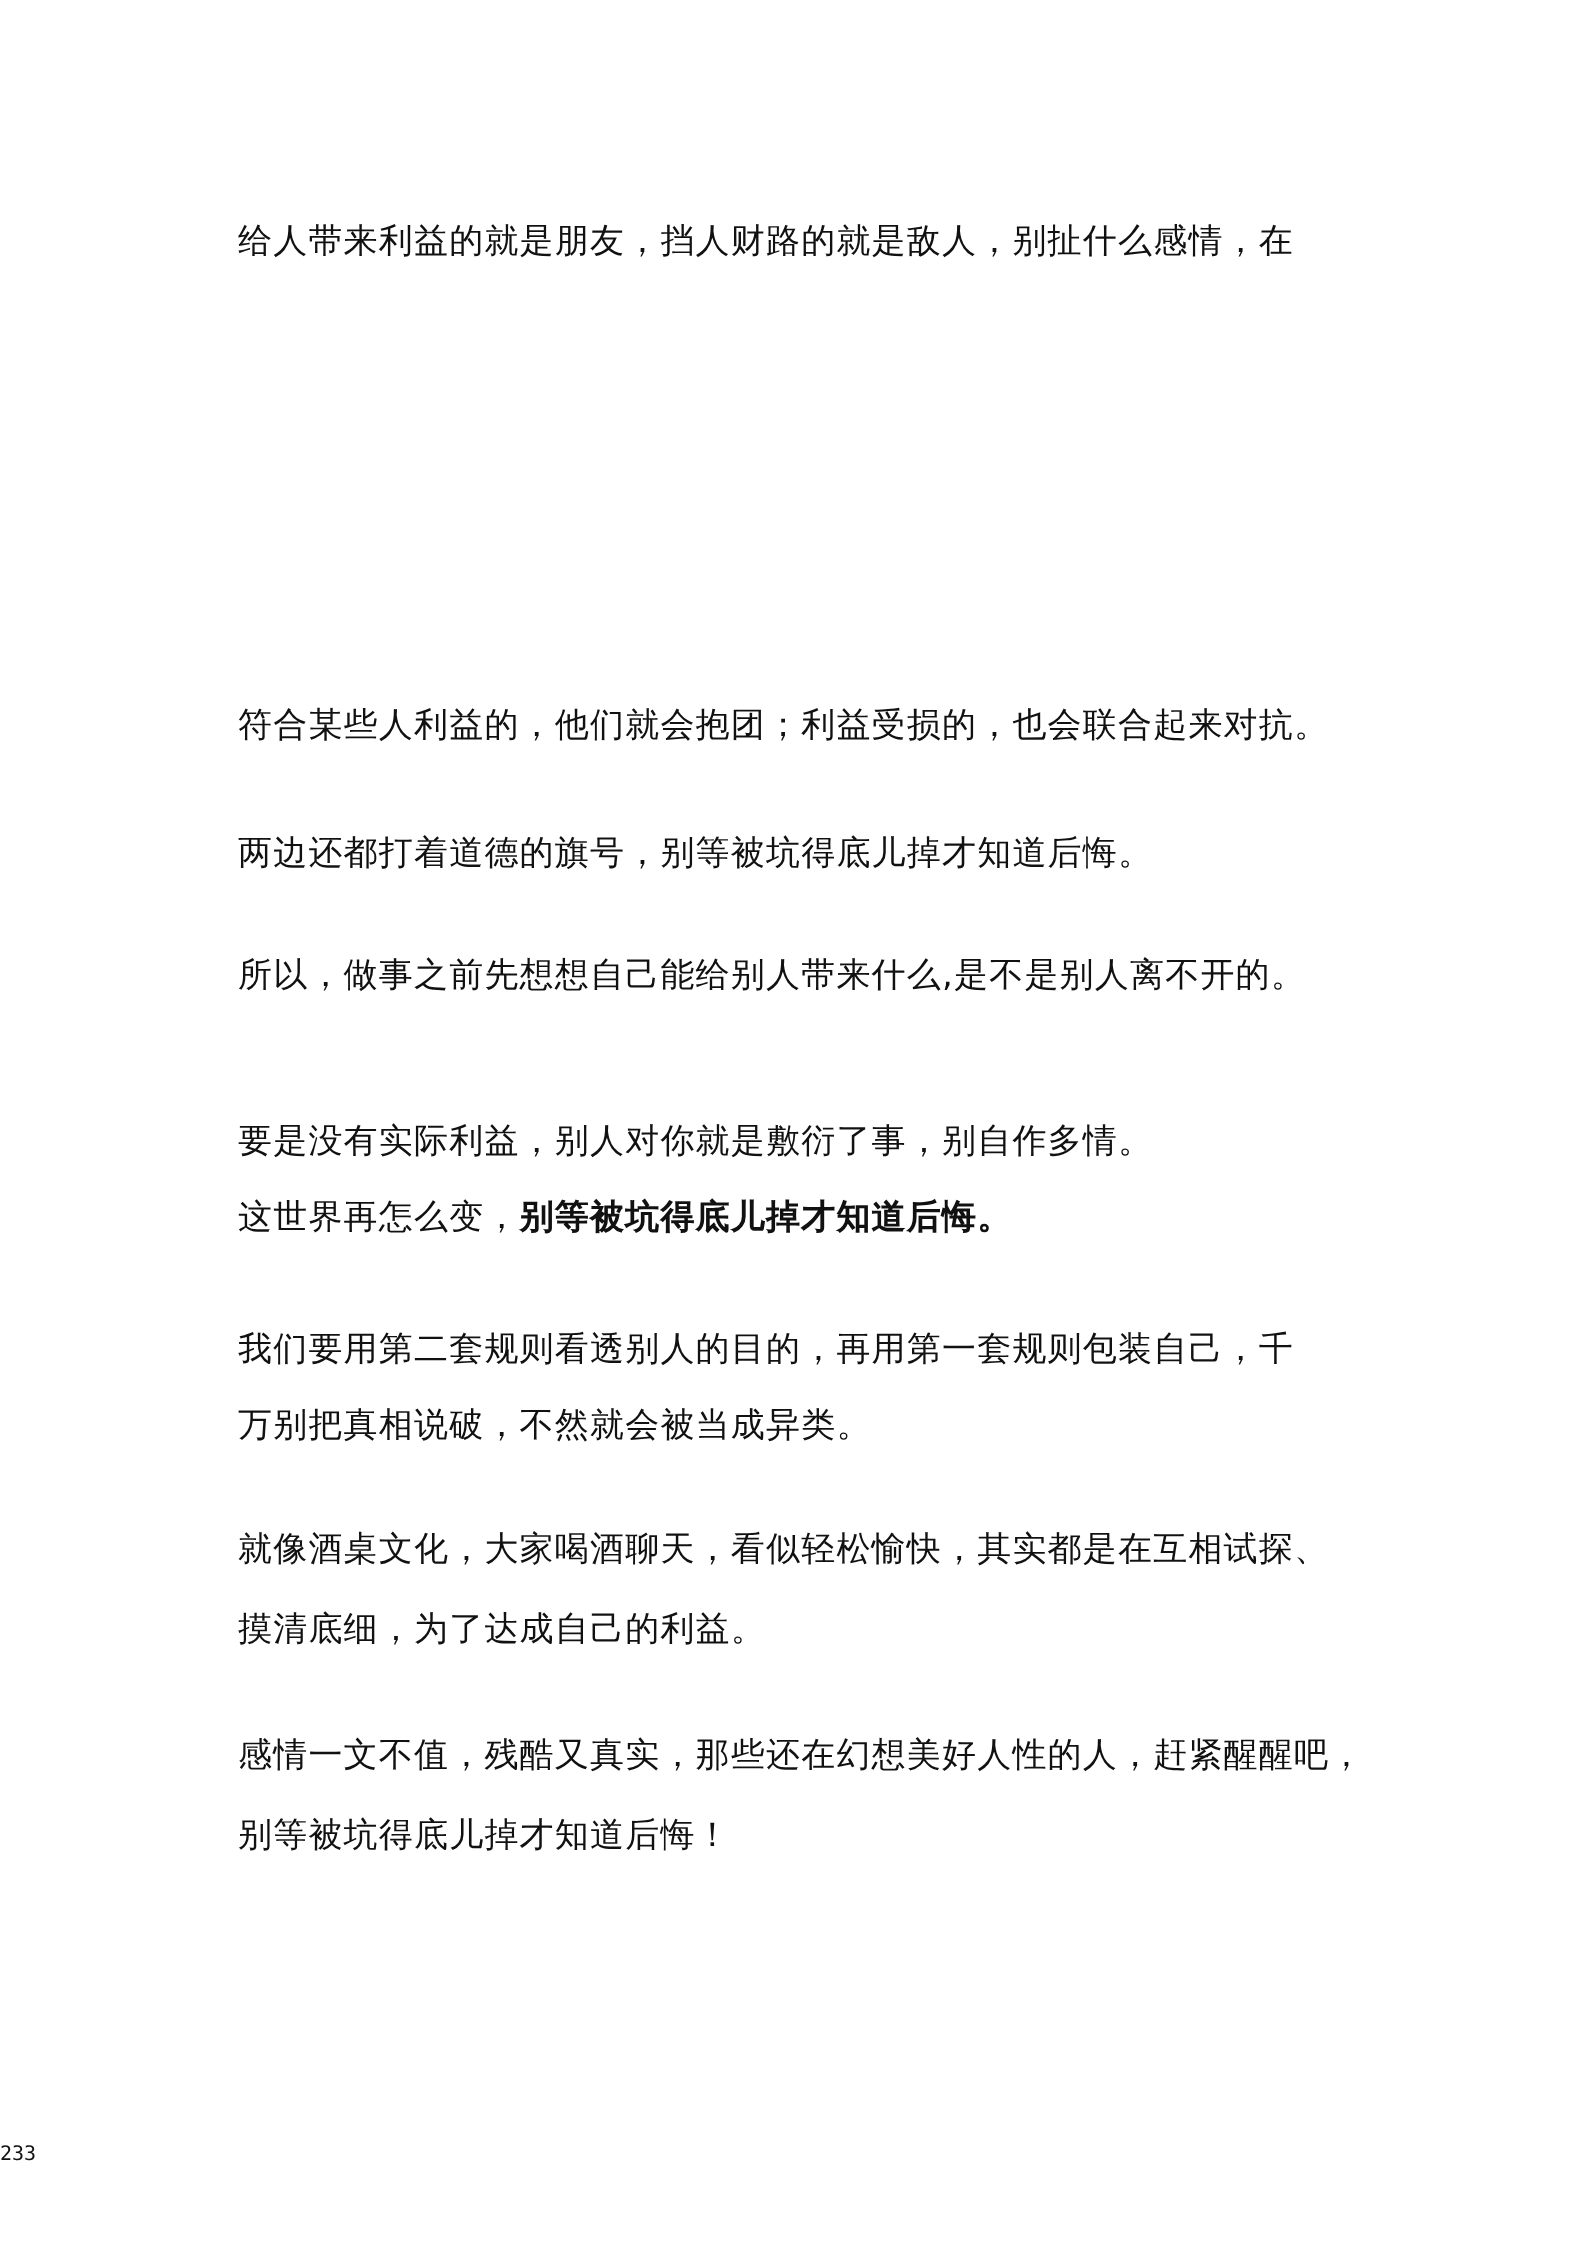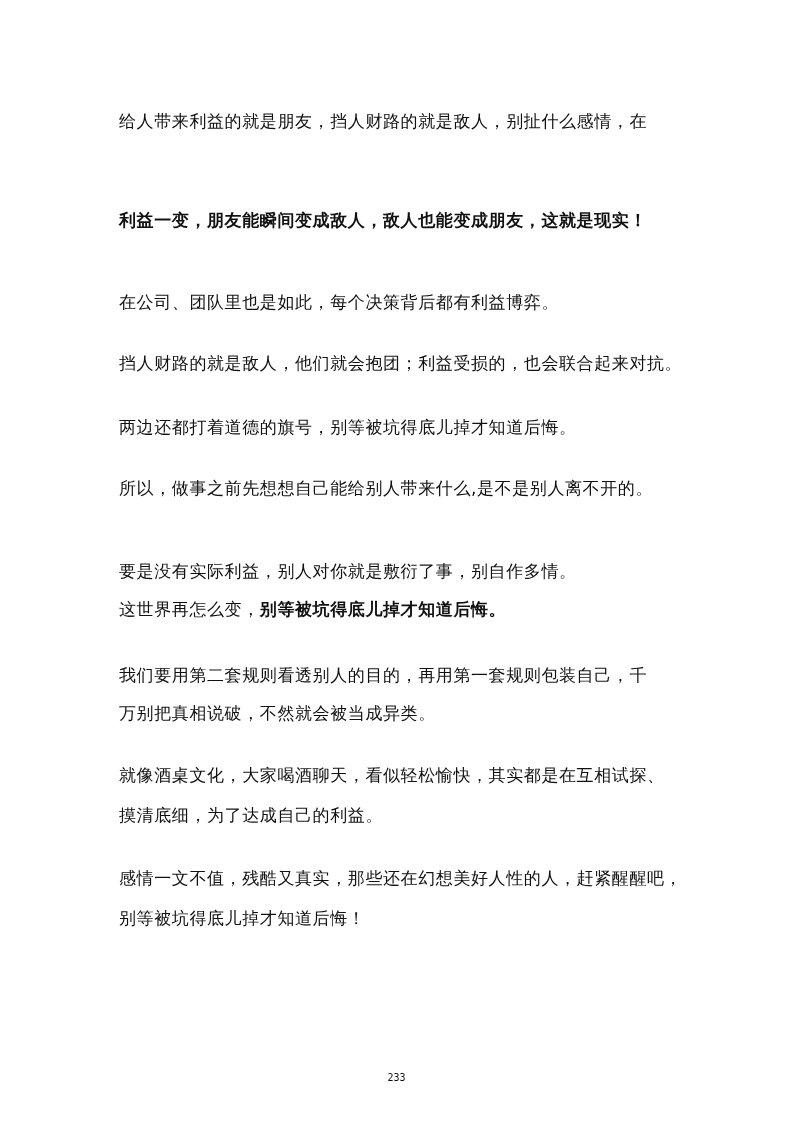--- a/index.html
+++ b/index.html
@@ -2,31 +2,29 @@
 <html><head>
   <meta charset="utf-8">
   <style>
     html, body { margin: 0; padding: 0; background: #ffffff; }
     body { width: 793px; height: 1122px; position: relative; overflow: hidden;
       font-family: "DejaVu Sans", "Liberation Sans", sans-serif; color: #111111; }
     .page { position: absolute; left: 0; top: 0; width: 793px; height: 1122px; }
     .line { position: absolute; left: 119px; font-size: 17px; line-height: 22px;
       white-space: nowrap; letter-spacing: 0.6px; }
     .bold { font-weight: bold; }
-    .page-number { position: absolute; top: 1072px; left: 0; width: 793px; text-align: center;
+    .page-number { position: absolute; top: 1072px; left: 0; width: 793px; 
       font-size: 10px; font-family: "DejaVu Sans Mono", monospace; color: #111; }
   </style>
 </head>
 <body>
 
 <div class="page">
   <div class="line" style="top:110px">给人带来利益的就是朋友，挡人财路的就是敌人，别扯什么感情，在</div>
-  <div class="line bold" style="top:209px">利益一变，朋友能瞬间变成敌人，敌人也能变成朋友，这就是现实！</div>
-  <div class="line" style="top:291px">在公司、团队里也是如此，每个决策背后都有利益博弈。</div>
-  <div class="line" style="top:352px">挡人财路的就是敌人，他们就会抱团；利益受损的，也会联合起来对抗。</div>
+  <div class="line" style="top:352px">符合某些人利益的，他们就会抱团；利益受损的，也会联合起来对抗。</div>
   <div class="line" style="top:416px">两边还都打着道德的旗号，别等被坑得底儿掉才知道后悔。</div>
   <div class="line" style="top:477px">所以，做事之前先想想自己能给别人带来什么,是不是别人离不开的。</div>
   <div class="line" style="top:560px">要是没有实际利益，别人对你就是敷衍了事，别自作多情。</div>
   <div class="line" style="top:598px"><span>这世界再怎么变，</span><span class="bold">别等被坑得底儿掉才知道后悔。</span></div>
   <div class="line" style="top:664px">我们要用第二套规则看透别人的目的，再用第一套规则包装自己，千</div>
   <div class="line" style="top:702px">万别把真相说破，不然就会被当成异类。</div>
   <div class="line" style="top:764px">就像酒桌文化，大家喝酒聊天，看似轻松愉快，其实都是在互相试探、</div>
   <div class="line" style="top:804px">摸清底细，为了达成自己的利益。</div>
   <div class="line" style="top:867px">感情一文不值，残酷又真实，那些还在幻想美好人性的人，赶紧醒醒吧，</div>
   <div class="line" style="top:907px">别等被坑得底儿掉才知道后悔！</div>

